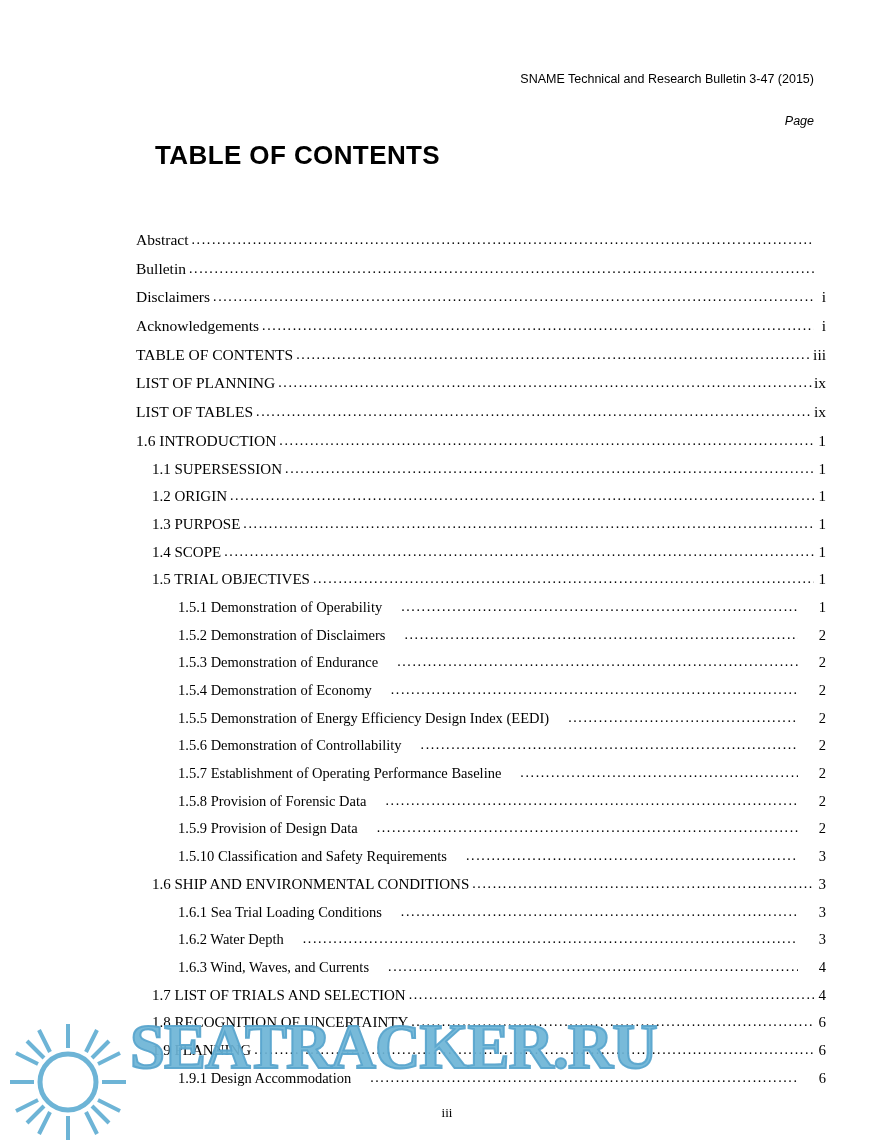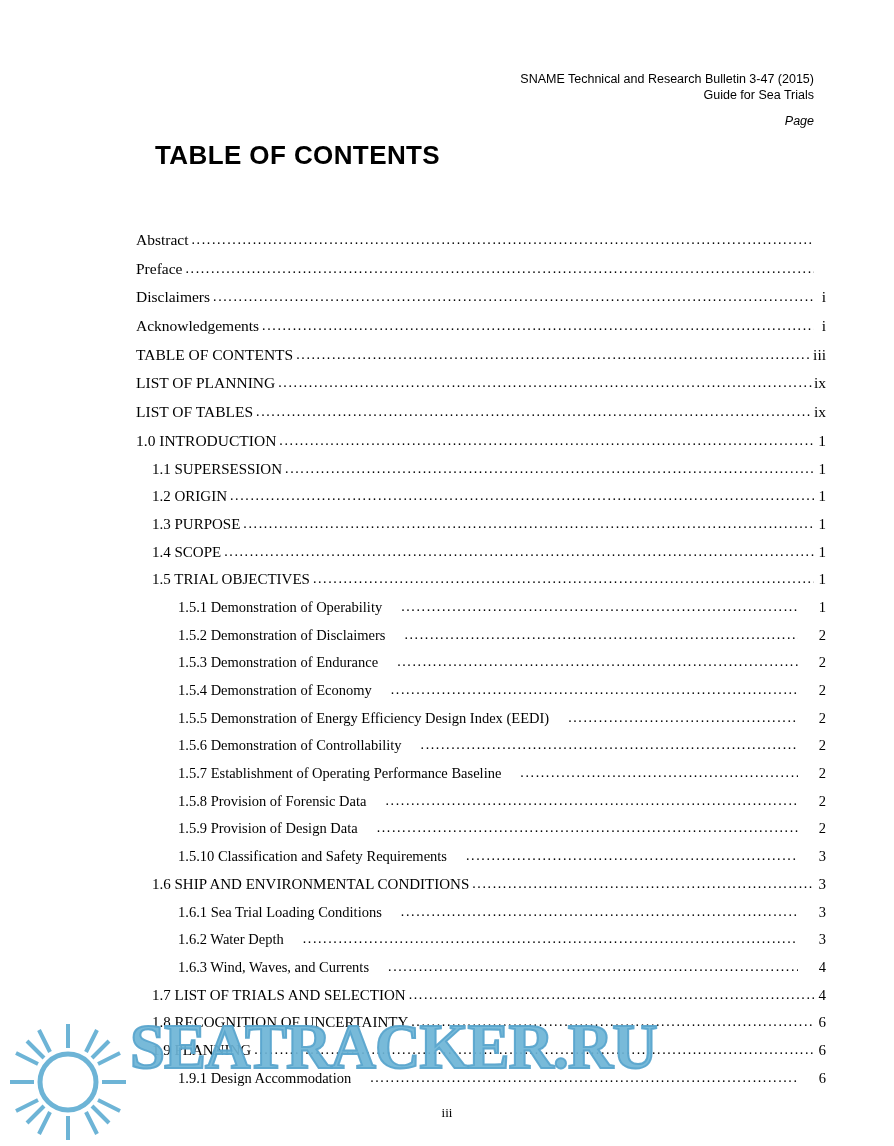--- a/index.html
+++ b/index.html
@@ -120,35 +120,34 @@
     height: 120px;
   }
 </style>
 </head>
 <body>
 
 <div class="page">
 
   <div class="header">
     <div>SNAME Technical and Research Bulletin 3-47 (2015)</div>
-    <div>Guide for Sea Trials</div>
   </div>
 
   <div class="page-word">Page</div>
 
   <div class="title">TABLE OF CONTENTS</div>
 
   <div class="toc">
       <div class="toc-row lvl1">
         <span class="toc-label">Abstract</span>
         <span class="toc-dots">...........................................................................................................................................</span>
         <span class="toc-page"></span>
       </div>
       <div class="toc-row lvl1">
-        <span class="toc-label">Preface</span>
+        <span class="toc-label">Bulletin</span>
         <span class="toc-dots">...........................................................................................................................................</span>
         <span class="toc-page"></span>
       </div>
       <div class="toc-row lvl1">
         <span class="toc-label">Disclaimers</span>
         <span class="toc-dots">...........................................................................................................................................</span>
         <span class="toc-page">i</span>
       </div>
       <div class="toc-row lvl1">
         <span class="toc-label">Acknowledgements</span>
@@ -164,21 +163,21 @@
         <span class="toc-label">LIST OF PLANNING</span>
         <span class="toc-dots">...........................................................................................................................................</span>
         <span class="toc-page">ix</span>
       </div>
       <div class="toc-row lvl1">
         <span class="toc-label">LIST OF TABLES</span>
         <span class="toc-dots">...........................................................................................................................................</span>
         <span class="toc-page">ix</span>
       </div>
       <div class="toc-row lvl1">
-        <span class="toc-label">1.0 INTRODUCTION</span>
+        <span class="toc-label">1.6 INTRODUCTION</span>
         <span class="toc-dots">...........................................................................................................................................</span>
         <span class="toc-page">1</span>
       </div>
       <div class="toc-row lvl2">
         <span class="toc-label">1.1 SUPERSESSION</span>
         <span class="toc-dots">...........................................................................................................................................</span>
         <span class="toc-page">1</span>
       </div>
       <div class="toc-row lvl2">
         <span class="toc-label">1.2 ORIGIN</span>

